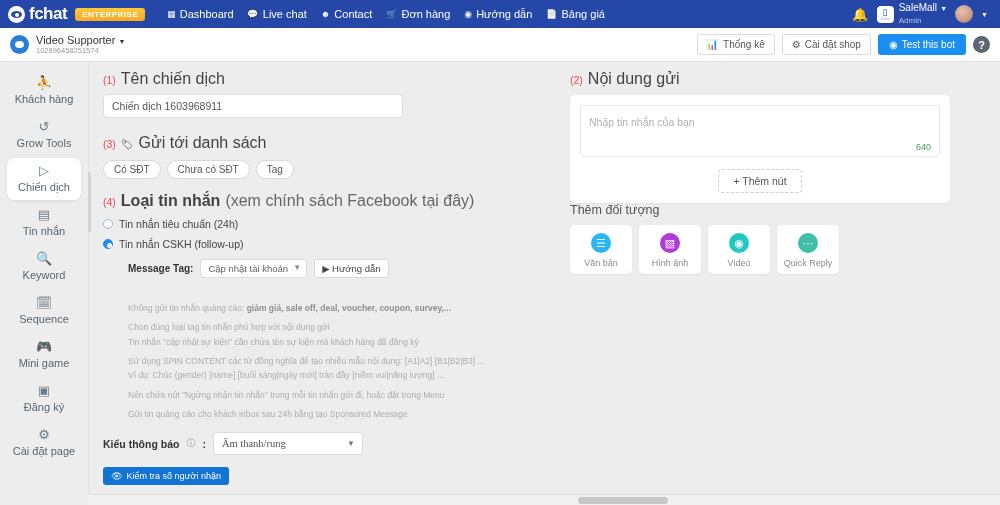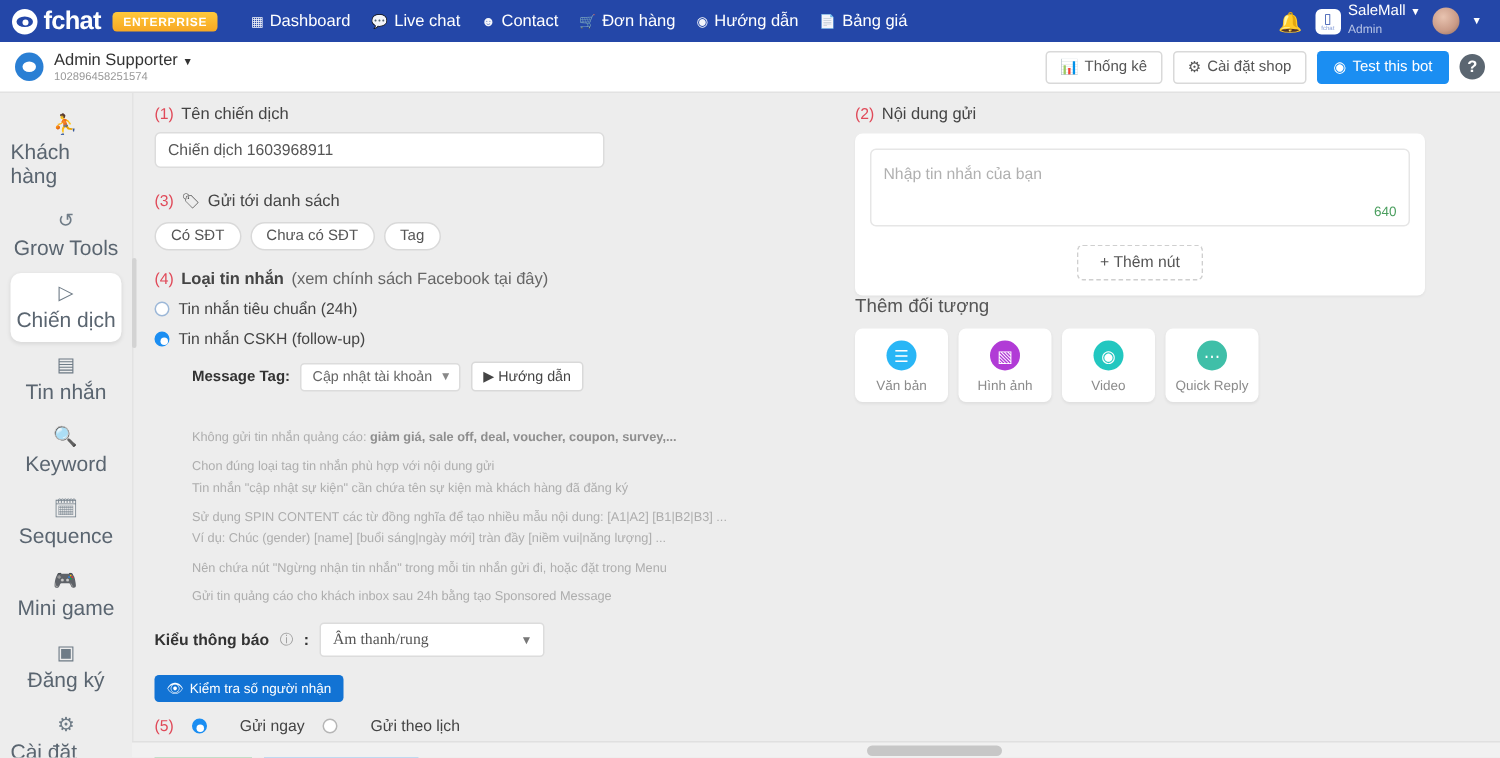--- a/index.html
+++ b/index.html
@@ -110,32 +110,32 @@
     display: flex; flex-direction: column; align-items: center; gap: 2px;
     flex-shrink: 0;
   }
   .side-item {
     width: 74px; padding: 6px 0 7px; border-radius: 7px;
     display: flex; flex-direction: column; align-items: center; gap: 4px;
     cursor: pointer;
   }
   .side-item.active { background: #fff; box-shadow: 0 1px 3px rgba(0,0,0,.09); }
   .side-ico { font-size: 13px; color: #6f7c87; line-height: 1; }
-  .side-label { font-size: 14px; color: #5a6570; }
+  .side-label { font-size: 11px; color: #5a6570; }
 
   .content {
     flex: 1; background: #ededed; position: relative;
     padding: 8px 0 0 0; overflow: hidden;
   }
   .cols { display: flex; }
   .col-left { width: 400px; padding-left: 15px; }
   .col-right { width: 380px; margin-left: 82px; }
 
   .marker { color: #e04a59; font-size: 10.5px; font-weight: 500; }
-  .fld-label { font-size: 11px; color: #444; }
+  .fld-label { font-size: 16px; color: #444; }
   .row-label { display: flex; align-items: baseline; gap: 5px; }
 
   .text-input {
     width: 300px; height: 24px; border: 1px solid #dcdcdc; border-radius: 4px;
     background: #fff; font-size: 10.5px; color: #555; padding: 0 8px;
     margin-top: 6px; outline: none; font-family: "Liberation Sans", sans-serif;
   }
 
   .tag-row { display: flex; gap: 6px; margin-top: 8px; }
   .tag-pill {
@@ -304,21 +304,21 @@
     </div>
     <span class="avatar"></span>
     <span class="caret">▼</span>
   </div>
 </div>
 
 <div class="subbar">
   <span class="page-logo"></span>
   <div class="page-info">
     <div class="page-title">
-      <span>Admin Supporter</span>
+      <span>Video Supporter</span>
       <span class="caret">▼</span>
     </div>
     <div class="page-id">102896458251574</div>
   </div>
   <div class="subbar-right">
     <button class="btn-outline">
       <span>📊</span>
       <span>Thống kê</span>
     </button>
     <button class="btn-outline">

